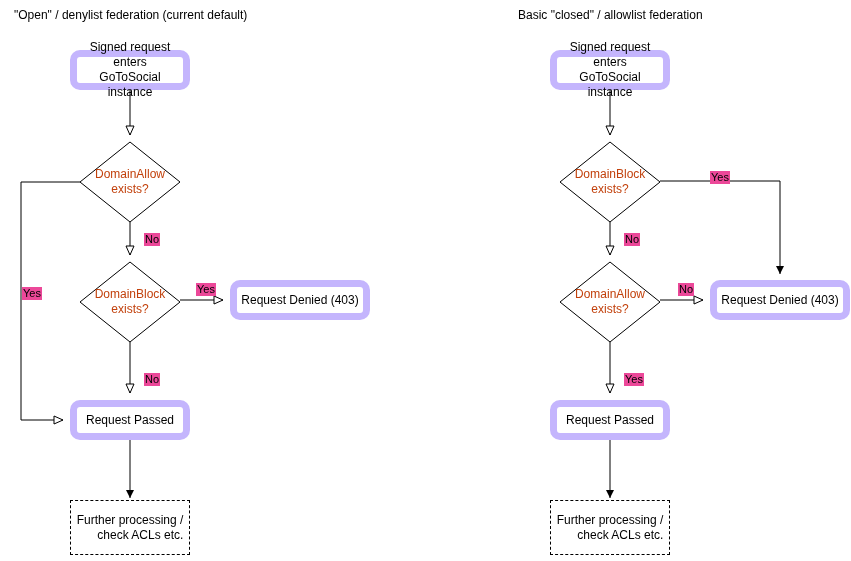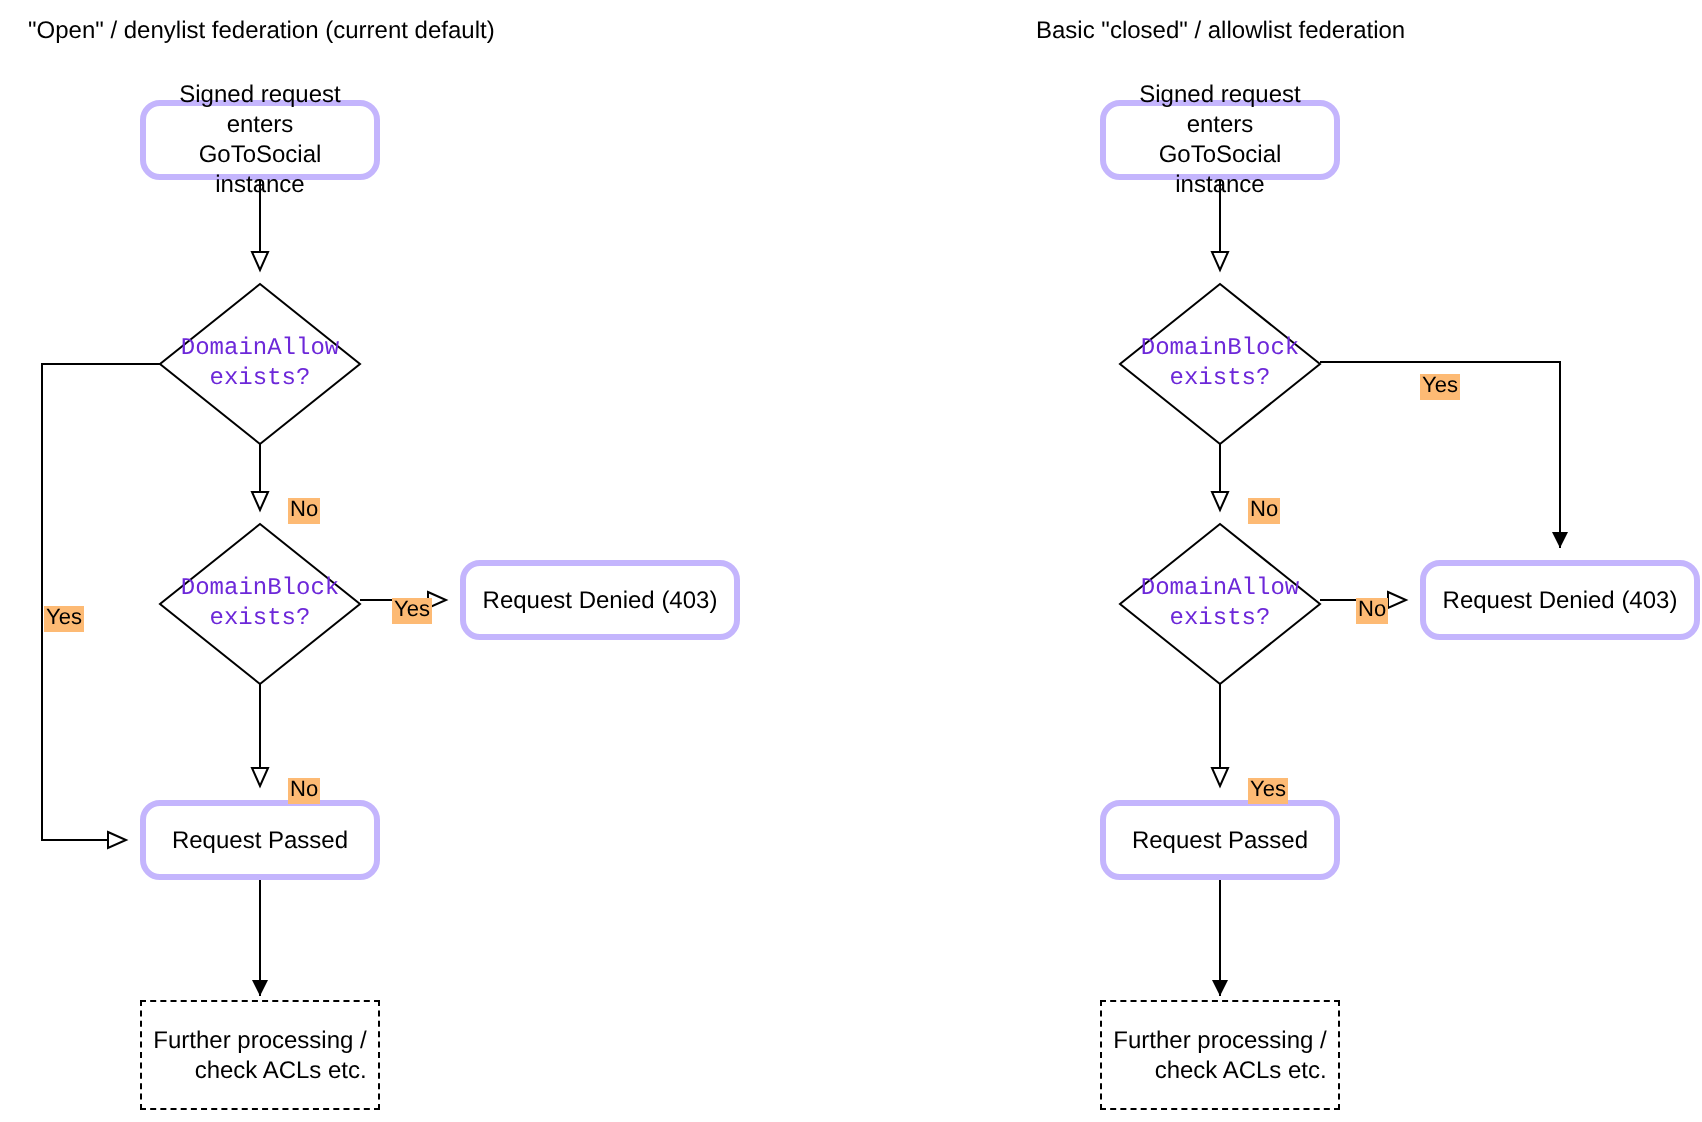--- a/index.html
+++ b/index.html
@@ -38,53 +38,51 @@
     display: flex;
     align-items: center;
     justify-content: center;
     text-align: center;
     font-size: 12px;
     line-height: 15px;
     color: #000000;
     background: #ffffff;
   }
   .node.rounded {
-    border: 3px solid #c4b5fd;
+    border: 7px solid #c4b5fd;
     border-radius: 10px;
     justify-content: center;
   }
   .node.dashed {
     border: 1px dashed #000000;
     border-radius: 0;
     text-align: right;
   }
   .node-label { white-space: pre-line; padding: 0 4px; }
 
   .diamond-label {
     position: absolute;
     font-size: 12px;
     line-height: 15px;
     text-align: center;
     white-space: pre-line;
-    color: #6d28d9;
+    color: #c2410c;
     display: flex;
     align-items: center;
     justify-content: center;
-    font-family: Liberation Mono, monospace;
   }
 
   .edge-label {
     position: absolute;
     font-size: 11px;
     line-height: 13px;
     color: #000000;
-    background: #fdba74;
+    background: #ec4899;
     padding: 0 1px;
     white-space: nowrap;
-    margin-top: 16px;
   }
 </style>
 </head>
 <body>
 
 <svg id="canvas" viewBox="0 0 851 561" xmlns="http://www.w3.org/2000/svg">
   <defs>
     <marker id="openArrow" markerWidth="12" markerHeight="12" refX="10" refY="5" orient="auto" markerUnits="userSpaceOnUse">
       <path d="M1,1 L10,5 L1,9 z" fill="#ffffff" stroke="#000000" stroke-width="1"></path>
     </marker>

